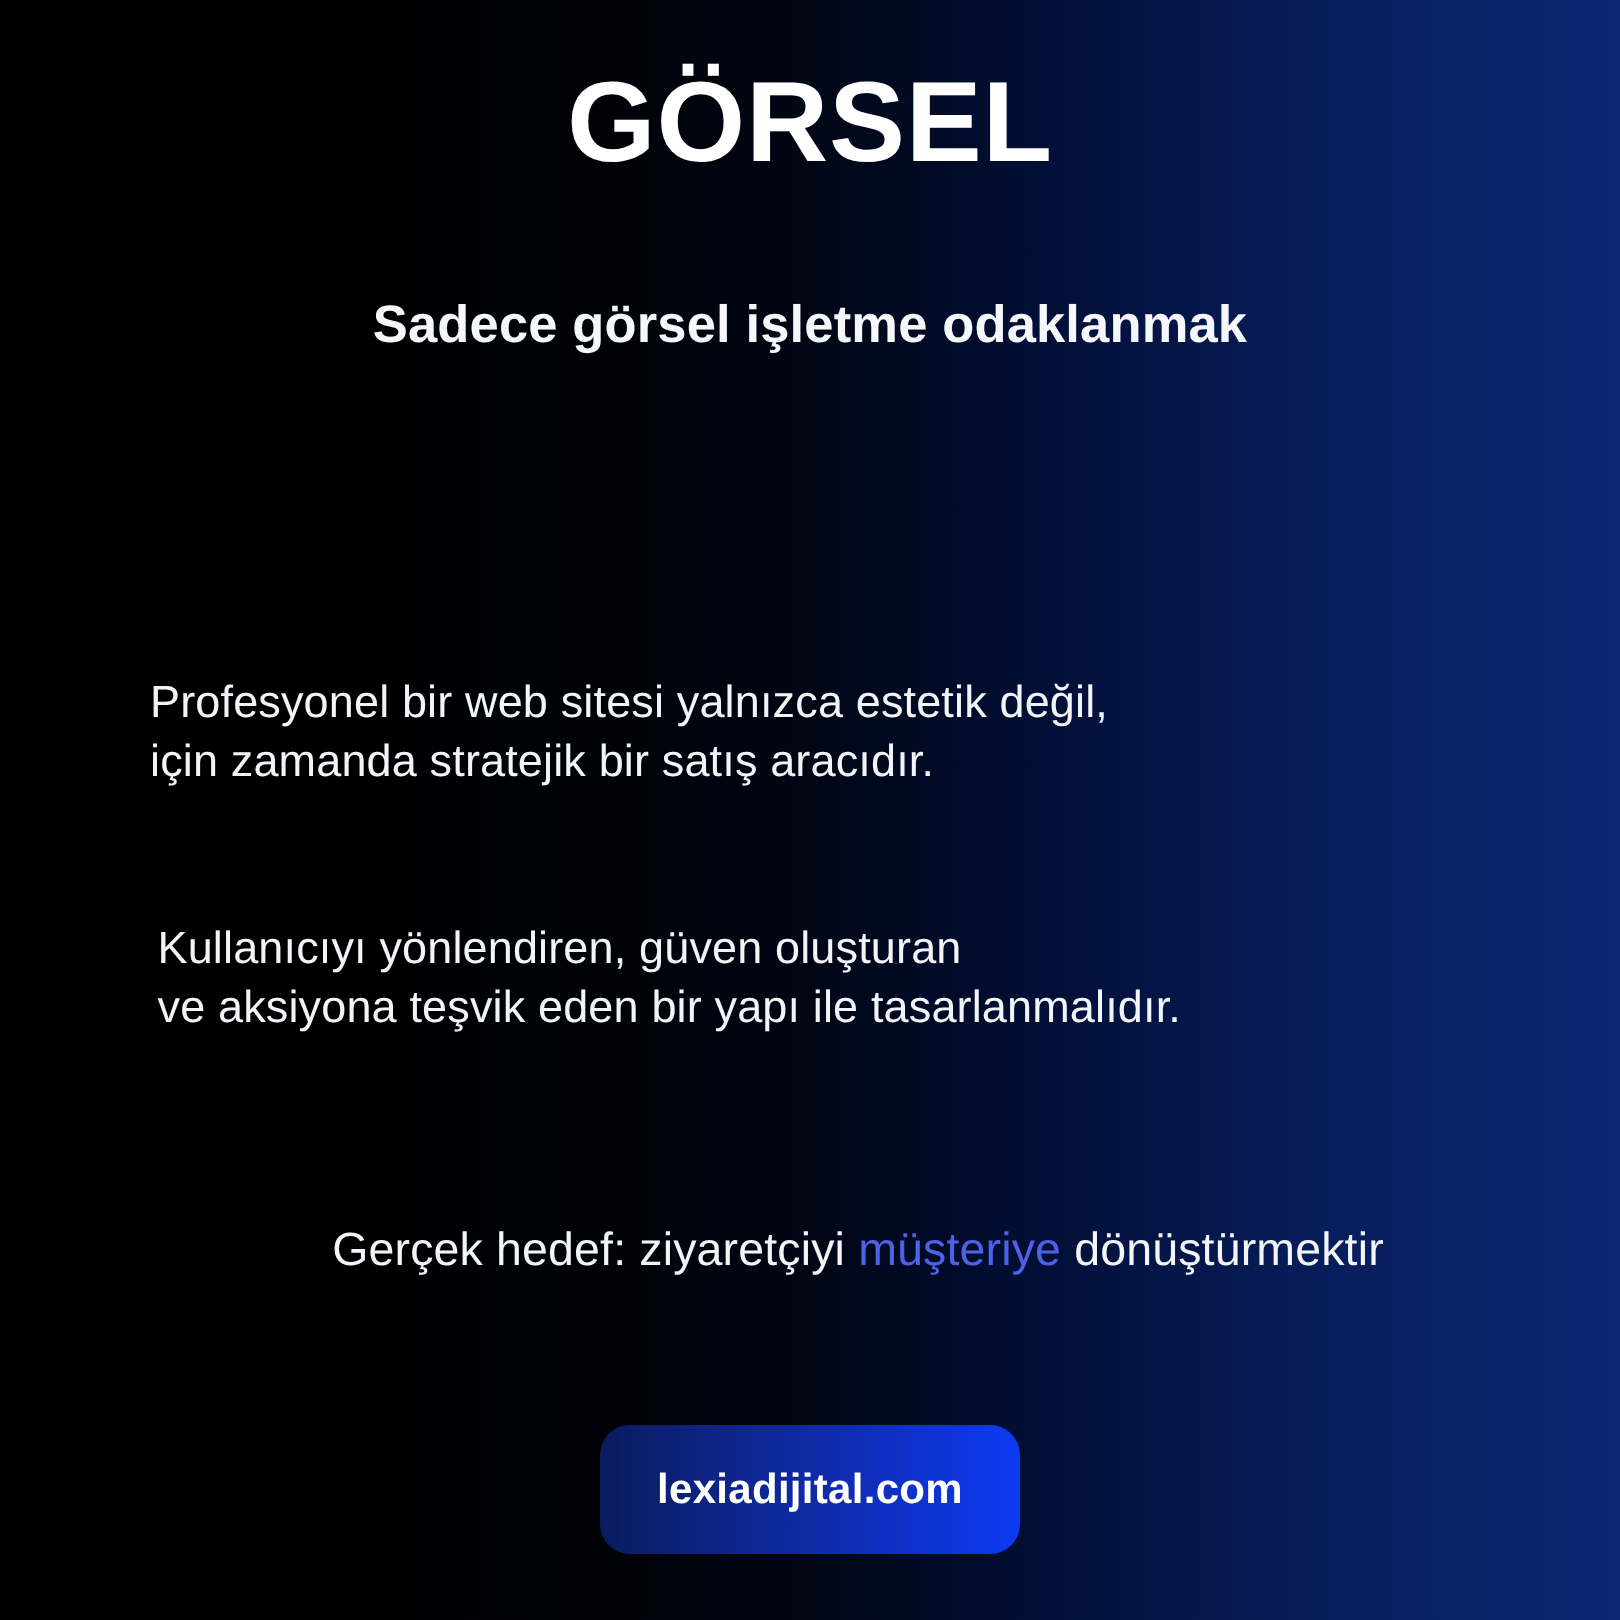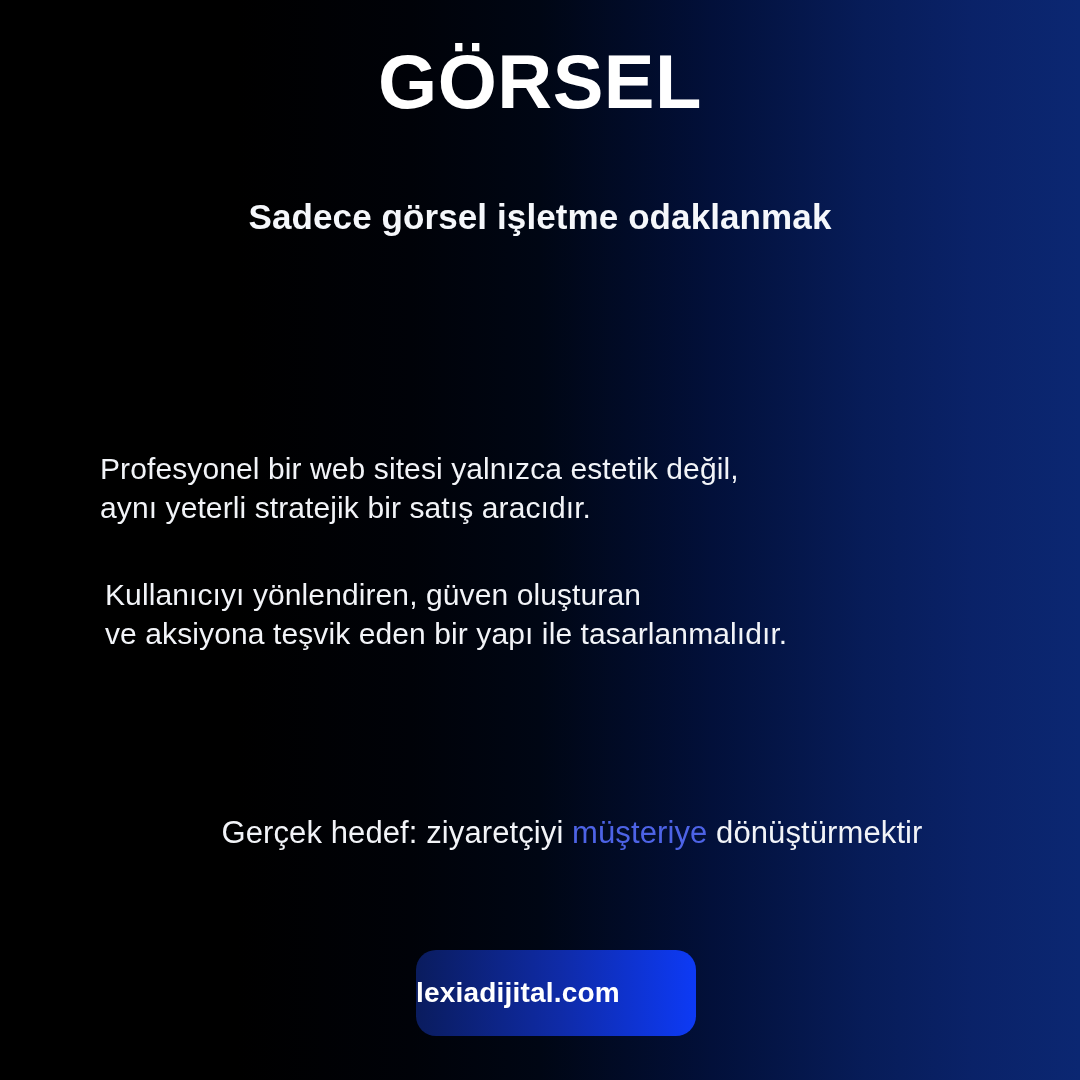--- a/index.html
+++ b/index.html
@@ -77,21 +77,21 @@
     color: #f2f4f8;
     font-size: 30px;
     font-weight: 400;
     line-height: 39px;
     letter-spacing: 0.1px;
     margin: 0;
     white-space: pre-line;
   }
   .para.p1 { margin-left: 2px; }
   .para.p2 { margin-top: 87px; margin-left: 0px; }
-  .para.p3 { margin-top: 48px; margin-left: 5px; }
+  .para.p3 { margin-top: 86px; margin-left: 5px; }
 
   
   .highlight-line {
     position: absolute;
     top: 813px;
     left: 102px;
     width: 940px;
     color: #f2f4f8;
     font-size: 31px;
     font-weight: 400;
@@ -108,51 +108,51 @@
   .cta-wrap {
     position: absolute;
     top: 950px;
     left: 400px;
     width: 280px;
     height: 86px;
   }
   .cta-button {
     display: flex;
     align-items: center;
+    justify-content: center;
     width: 100%;
     height: 100%;
     border: none;
     border-radius: 20px;
     cursor: pointer;
     background-image: linear-gradient(90deg, #0a1c5e 0%, #0f2ba8 52%, #0d3af5 100%);
     color: #ffffff;
     font-family: "Liberation Sans", sans-serif;
     font-size: 28px;
     font-weight: 700;
     letter-spacing: 0.2px;
     padding: 0;
-    margin-left: 16px;
   }
 </style>
 </head>
 <body>
 
 <div class="canvas">
 
   <div class="title-wrap">
     <h1 class="title">GÖRSEL</h1>
   </div>
 
   <div class="subtitle-wrap">
     <h2 class="subtitle">Sadece görsel işletme odaklanmak</h2>
   </div>
 
   <div class="body-block">
     <p class="para p2">Profesyonel bir web sitesi yalnızca estetik değil,
-aynı yeterli stratejik bir satış aracıdır.</p>
+için zamanda stratejik bir satış aracıdır.</p>
     <p class="para p3">Kullanıcıyı yönlendiren, güven oluşturan
 ve aksiyona teşvik eden bir yapı ile tasarlanmalıdır.</p>
   </div>
 
   <div class="highlight-line"><span>Gerçek hedef: ziyaretçiyi </span><span class="highlight-word">müşteriye</span><span> dönüştürmektir</span></div>
 
   <div class="cta-wrap">
     <button class="cta-button">
       <span>lexiadijital.com</span>
     </button>

